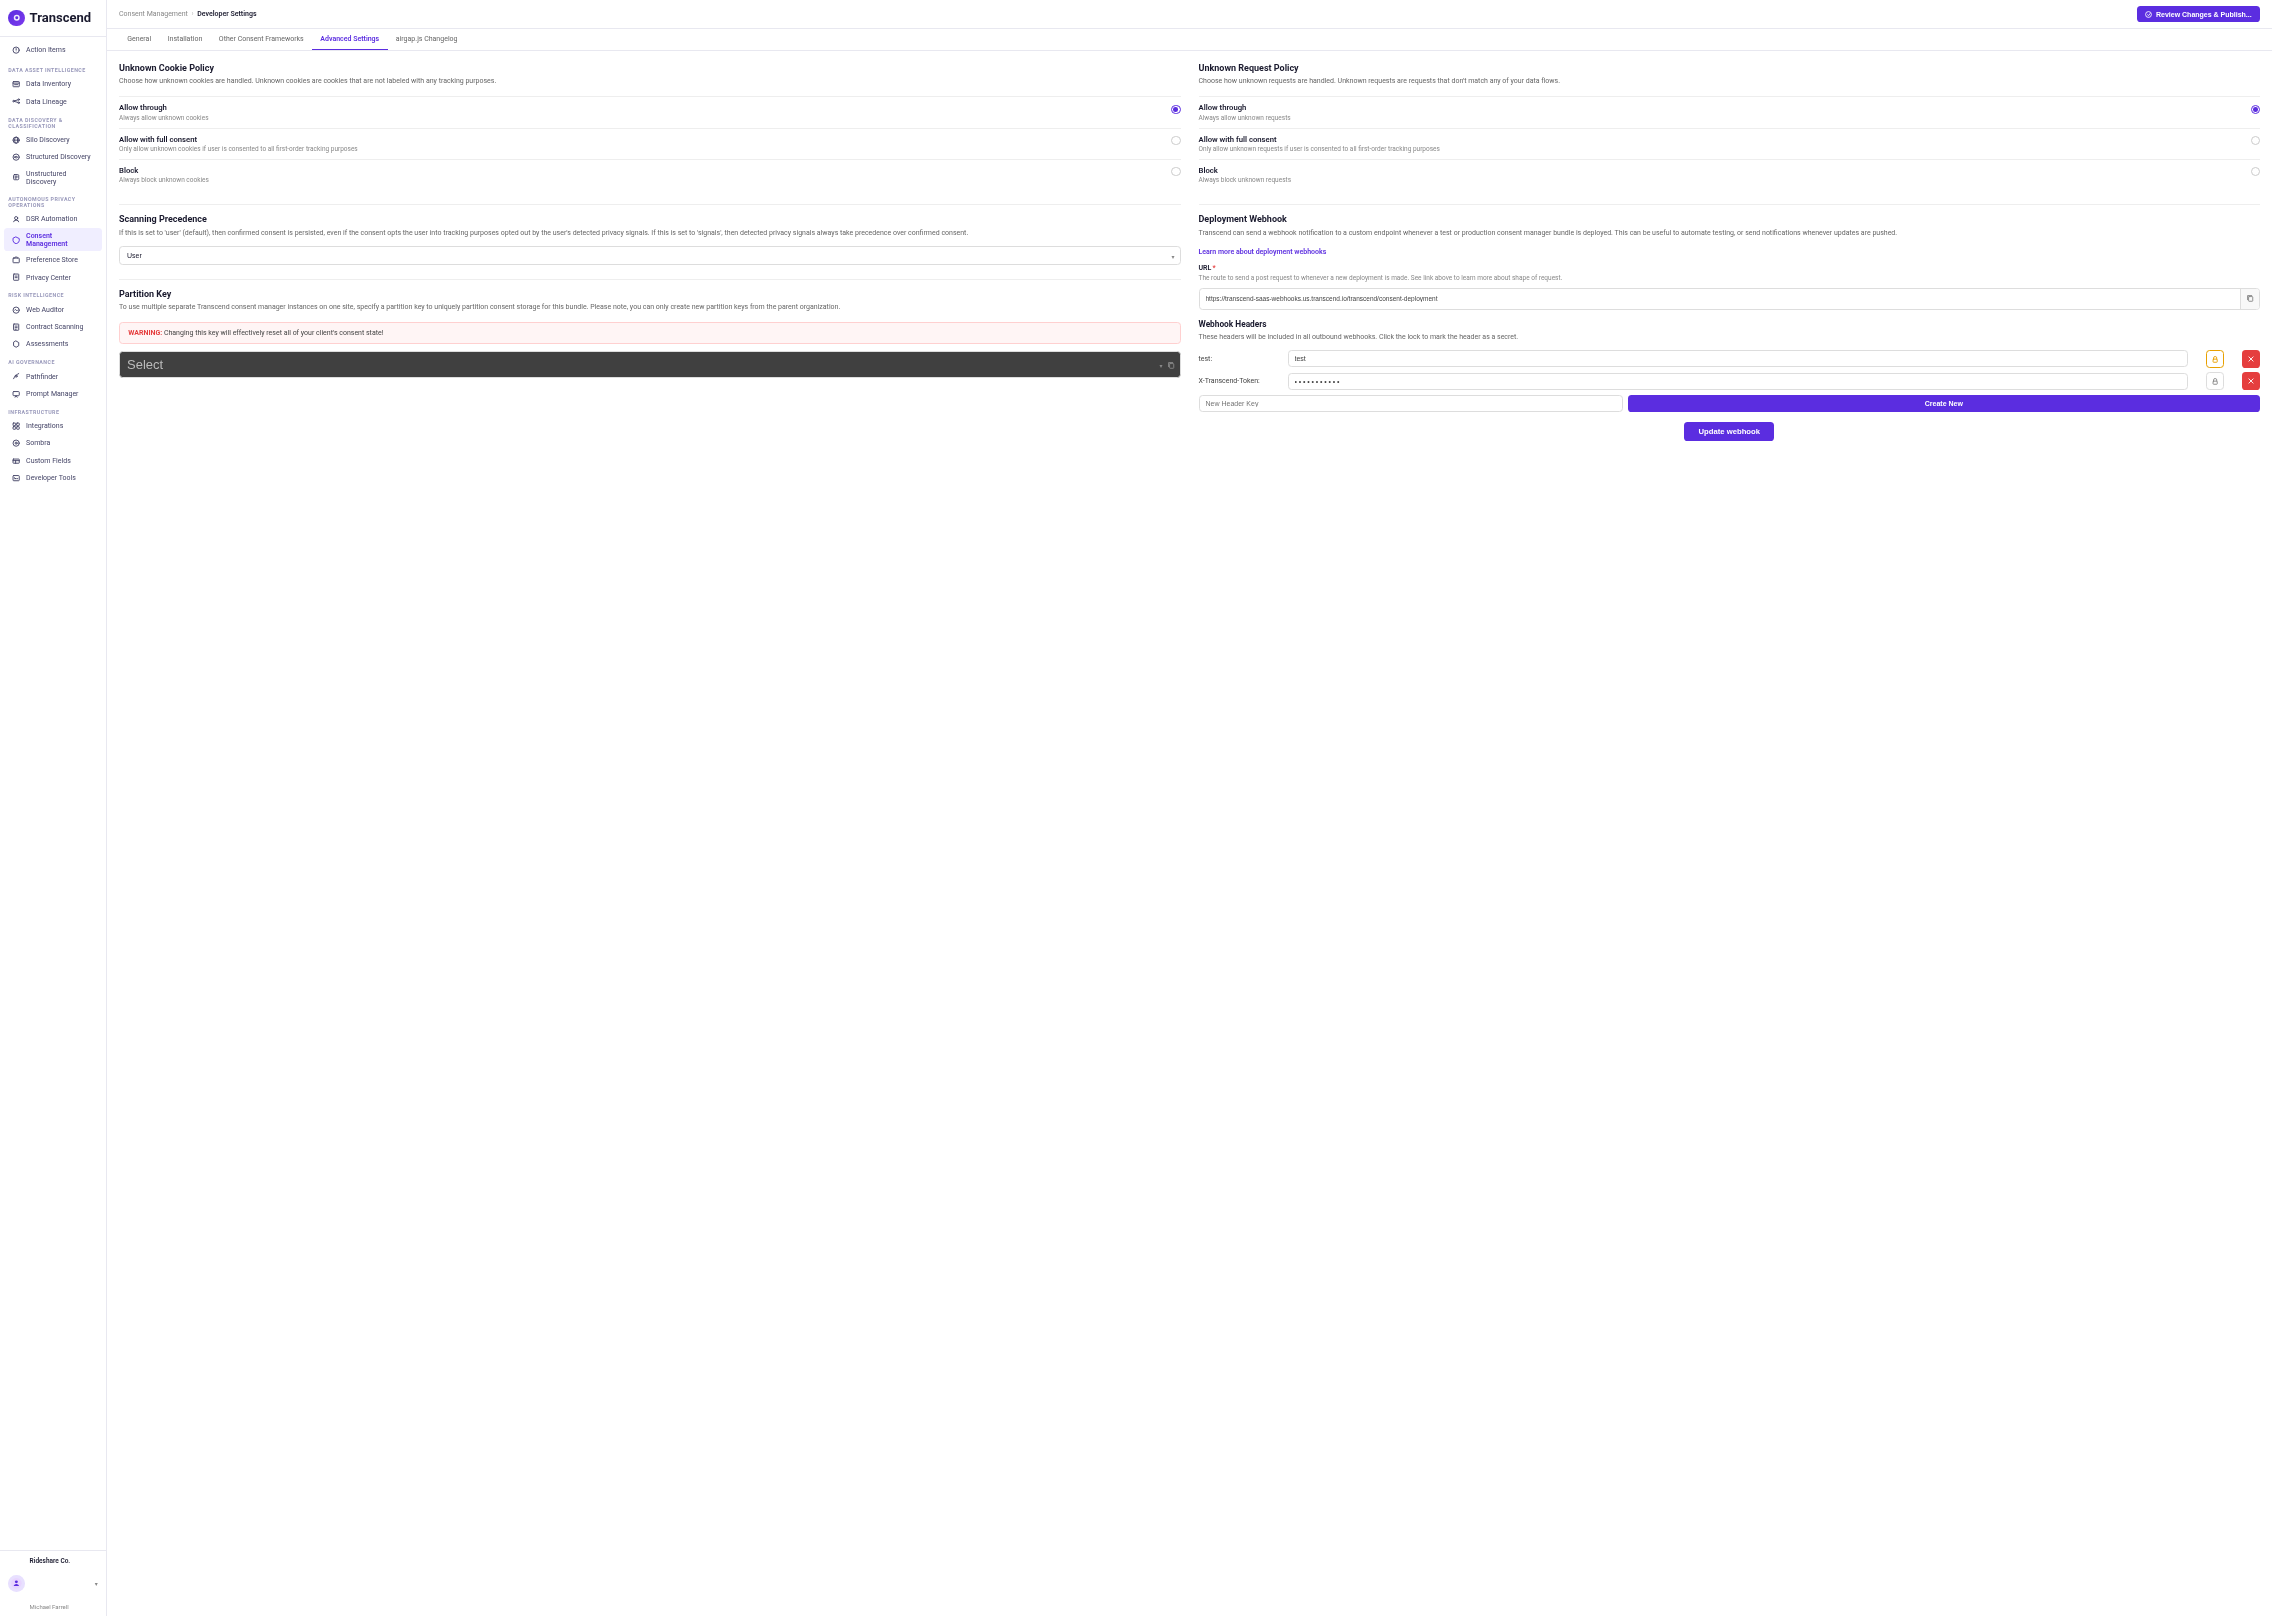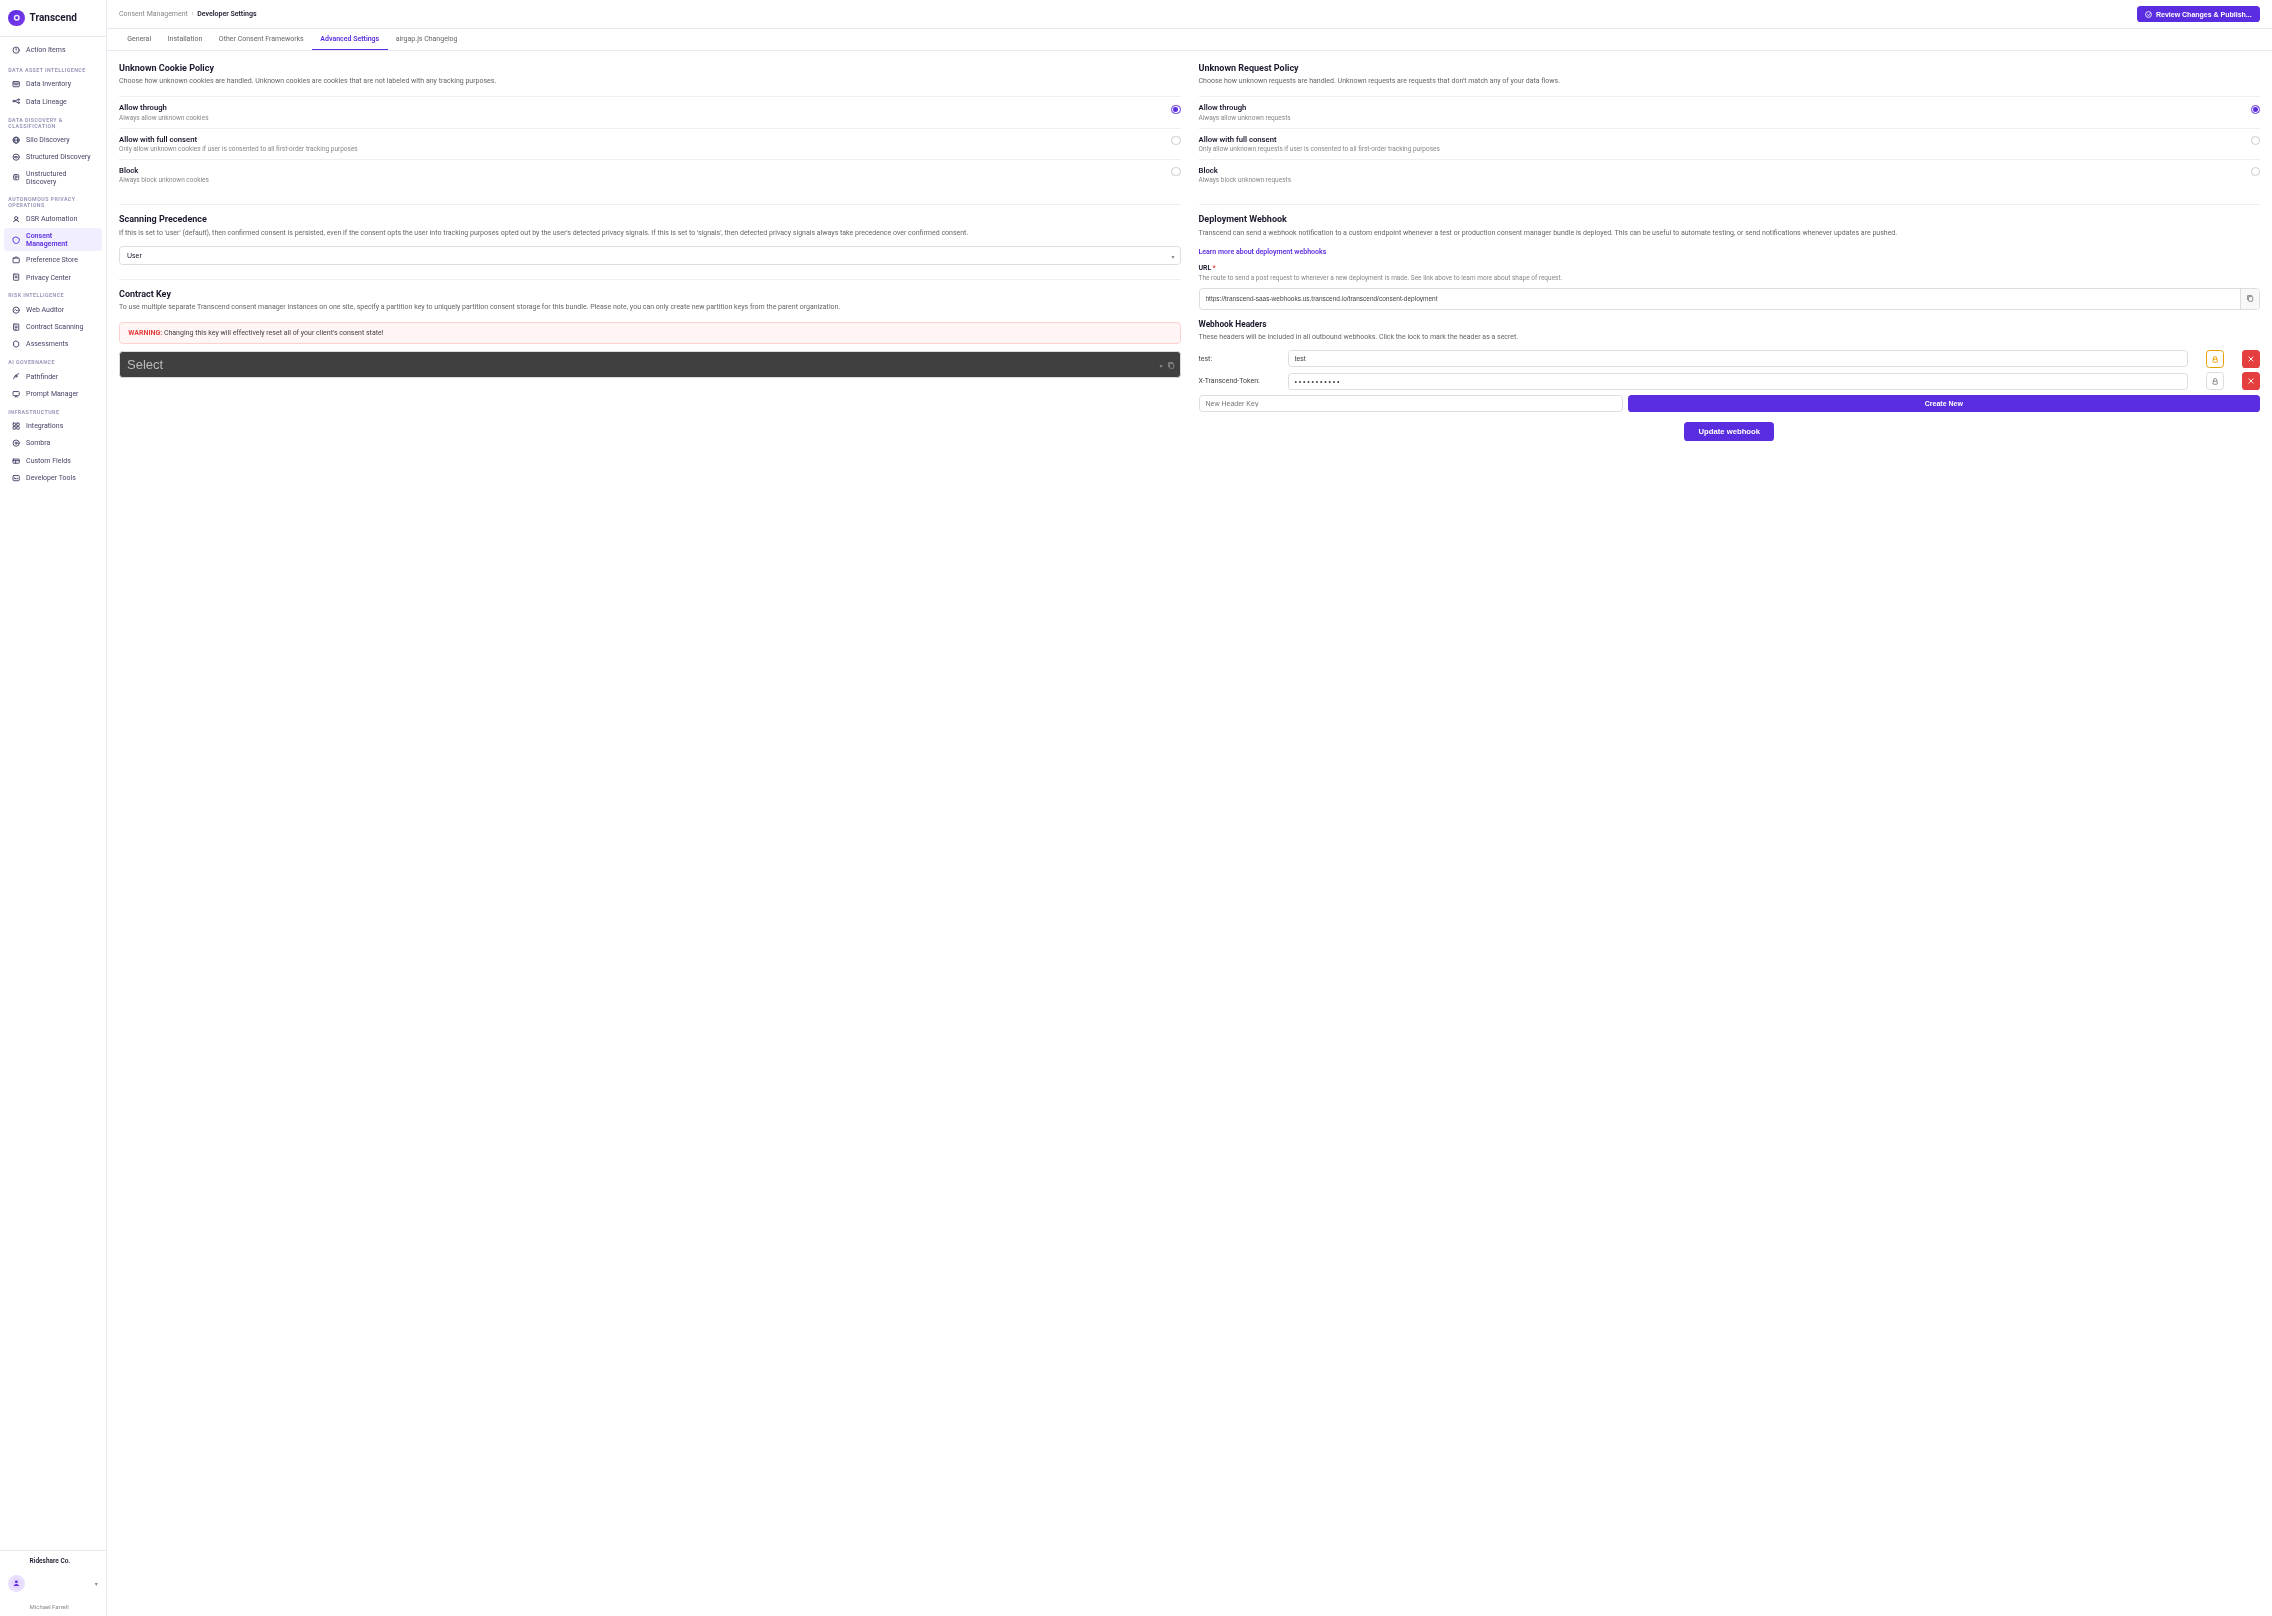--- a/index.html
+++ b/index.html
@@ -3,21 +3,21 @@
   <meta charset="utf-8">
   <style>
     * { box-sizing: border-box; margin: 0; padding: 0; }
     body { font-family: -apple-system, BlinkMacSystemFont, 'Segoe UI', Roboto, sans-serif; font-size: 7.7px; color: #1a1a2e; background: #fff; display: flex; height: 100vh; overflow: hidden; }
 
     
     .sidebar { width: 107px; min-width: 107px; background: #fff; border-right: 0.6px solid #e8e8f0; display: flex; flex-direction: column; height: 100vh; overflow-y: auto; }
     .sidebar-logo { display: flex; align-items: center; gap: 4.7px; padding: 9.5px 8.3px; border-bottom: 0.6px solid #e8e8f0; }
     .sidebar-logo-icon { width: 16.6px; height: 16.6px; background: linear-gradient(135deg, #5b2de0, #7c3aed); border-radius: 50%; display: flex; align-items: center; justify-content: center; }
     .sidebar-logo-icon svg { width: 9.5px; height: 9.5px; fill: white; }
-    .sidebar-logo-text { font-weight: 700; font-size: 10px; color: #1a1a2e; }
+    .sidebar-logo-text { font-weight: 700; font-size: 13px; color: #1a1a2e; }
     .sidebar-nav { flex: 1; padding: 4.7px 0; }
     .sidebar-section-label { font-size: 5.3px; font-weight: 700; color: #9999bb; letter-spacing: 0.08em; text-transform: uppercase; padding: 6px 8.3px 2.4px; }
     .sidebar-item { display: flex; align-items: center; gap: 4.7px; padding: 3.6px 8.3px; cursor: pointer; border-radius: 3.6px; margin: 0.6px 3.6px; color: #444466; font-size: 7px; }
     .sidebar-item.active { background: #f0eeff; color: #5b2de0; font-weight: 600; }
     .sidebar-item-icon { width: 9.5px; height: 9.5px; display: flex; align-items: center; justify-content: center; flex-shrink: 0; }
     .sidebar-item-label { font-size: 7px; }
     .sidebar-footer { border-top: 0.6px solid #e8e8f0; padding: 6px 8.3px; display: flex; align-items: center; justify-content: space-between; }
     .sidebar-user { display: flex; align-items: center; gap: 4.7px; }
     .sidebar-user-avatar { width: 16.6px; height: 16.6px; background: #e8e0ff; border-radius: 50%; display: flex; align-items: center; justify-content: center; font-size: 6px; color: #5b2de0; font-weight: 700; }
     .sidebar-user-info { display: flex; flex-direction: column; gap: 38px; }
@@ -401,21 +401,21 @@
             <option>User</option>
             <option>Signals</option>
           </select>
           <span class="select-chevron">▾</span>
         </div>
       </div>
 
       <div class="divider"></div>
 
       <div class="subsection">
-        <div class="section-title">Contract Key</div>
+        <div class="section-title">Partition Key</div>
         <div class="section-desc">To use multiple separate Transcend consent manager instances on one site, specify a partition key to uniquely partition consent storage for this bundle. Please note, you can only create new partition keys from the parent organization.</div>
         <div class="warning-box">
           <strong>WARNING:</strong>
           <span> Changing this key will effectively reset all of your client's consent state!</span>
         </div>
         <div class="partition-select-wrapper" style="position:relative; display:flex; align-items:center;">
           <select style="flex:1; padding:4.7px 18px 4.7px 7px; border:0.6px solid #ddd; border-radius:3.6px; font-size:13px; color:#bbb; appearance:none; background:#404040; cursor:pointer;">
             <option value="" disabled="" selected="">Select</option>
           </select>
           <span class="select-chevron" style="position:absolute; right:18px;">▾</span>

